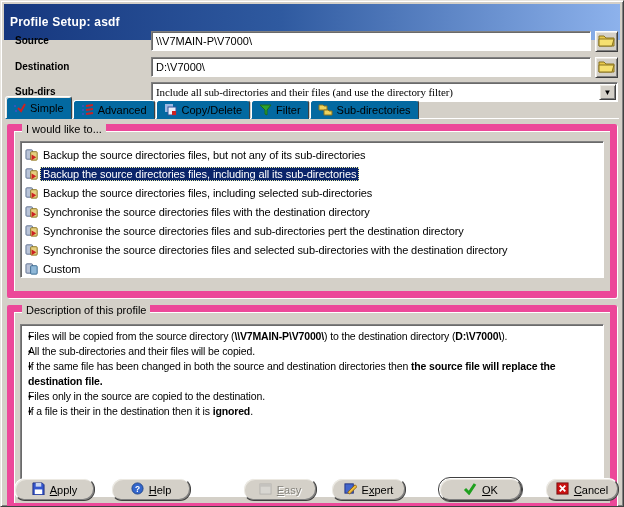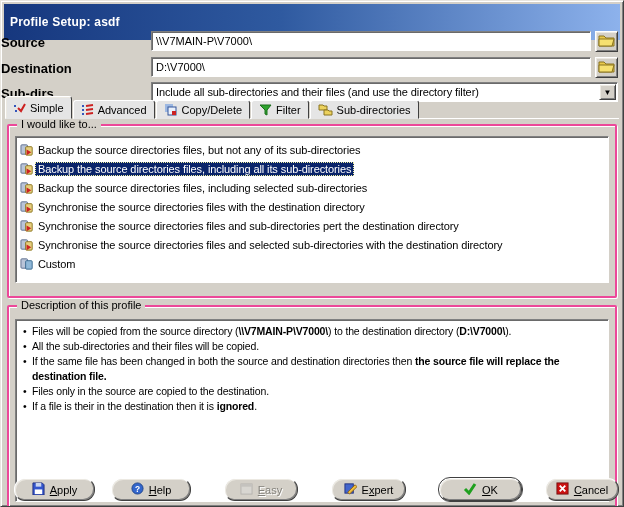--- a/index.html
+++ b/index.html
@@ -9,73 +9,73 @@
     border:1px solid;border-color:#e8e5df #404040 #404040 #e8e5df;
     box-shadow:inset 1px 1px 0 #ffffff, inset -1px -1px 0 #808080;
     overflow:hidden;
   }
   .titlebar{
     position:absolute;left:3px;right:3px;top:3px;height:36px;
     background:linear-gradient(90deg,#16377e 0%,#2f5aa0 45%,#8db2ec 100%);
     color:#fff;font-weight:bold;font-size:12px;display:flex;align-items:center;
     padding-left:6px;letter-spacing:.2px;
   }
-  .flabel{position:absolute;left:0;font-size:13px;font-weight:bold;color:#000;}
+  .flabel{position:absolute;left:14px;font-size:10px;font-weight:bold;color:#000;}
   .field{
     position:absolute;left:150px;width:440px;height:20px;background:#fff;
     border:1px solid;border-color:#808080 #ffffff #ffffff #808080;
     box-shadow:inset 1px 1px 0 #6a6a6a;
     font-size:11px;padding:2px 4px;color:#000;outline:none;
   }
   .raised{
     background:#d4d0c8;border:1px solid;border-color:#ffffff #404040 #404040 #ffffff;
     box-shadow:inset 1px 1px 0 #ece9e2, inset -1px -1px 0 #808080;
   }
   .folderbtn{position:absolute;left:594px;width:23px;height:21px;padding:0;display:flex;align-items:center;justify-content:center;cursor:pointer;}
   .combo{
     position:absolute;left:150px;top:81px;width:467px;height:20px;background:#fff;
     border:1px solid;border-color:#808080 #ffffff #ffffff #808080;
     box-shadow:inset 1px 1px 0 #6a6a6a;
     font-size:11px;display:flex;align-items:center;cursor:default;
   }
-  .combo-text{flex:1;padding:0 4px;white-space:nowrap;overflow:hidden;letter-spacing:-.1px;}
+  .combo-text{flex:1;padding:0 4px;white-space:nowrap;overflow:hidden;letter-spacing:-.1px;font-family:Liberation Serif, serif;}
   .combo-arrow{width:17px;height:16px;margin-right:1px;display:flex;align-items:center;justify-content:center;font-size:8px;color:#000;cursor:pointer;}
   .tabbar{position:absolute;left:4px;top:95px;right:4px;height:23px;display:flex;align-items:flex-end;}
   .tabbar::after{content:"";position:absolute;left:0;right:0;bottom:0;height:1px;background:#ffffff;}
   .tab{
     position:relative;display:flex;align-items:center;gap:4px;padding:0 7px;height:19px;
-    background:#e5e5e5;border:1px solid;border-color:#ffffff #404040 transparent #ffffff;
+    background:#0369a1;border:1px solid;border-color:#ffffff #404040 transparent #ffffff;
     border-radius:3px 3px 0 0;font-size:11px;margin-right:1px;cursor:pointer;z-index:1;
   }
   .tab.active{height:23px;z-index:3;box-shadow:inset 1px 1px 0 #ece9e2;}
   .tab .ticon{display:flex;align-items:center;}
   .group{
     position:absolute;left:6px;right:6px;
-    border:2px solid #ec4899;border-radius:2px;
+    border:7px solid #ec4899;border-radius:2px;
     box-shadow:1px 1px 0 #ffffff, inset 1px 1px 0 #ffffff;
   }
   .group-label{position:absolute;top:-8px;left:8px;background:#d4d0c8;padding:0 4px;font-size:11px;color:#000;}
   .listbox{
     position:absolute;left:6px;right:6px;top:10px;bottom:13px;background:#fff;
     border:1px solid;border-color:#808080 #ffffff #ffffff #808080;
     box-shadow:inset 1px 1px 0 #6a6a6a;
     padding-top:3px;overflow:hidden;
   }
   .lrow{display:flex;align-items:center;height:19px;padding-left:4px;font-size:11px;letter-spacing:-.1px;cursor:default;}
   .lrow .licon{display:flex;align-items:center;flex:0 0 auto;}
   .rowlabel{padding:1px 3px;white-space:nowrap;}
   .rowlabel.sel{background:#0a246a;color:#fff;outline:1px dotted #eef0a0;outline-offset:-1px;}
   .descbox{
     position:absolute;left:6px;right:6px;top:12px;bottom:6px;background:#fff;
     border:1px solid;border-color:#808080 #ffffff #ffffff #808080;
     box-shadow:inset 1px 1px 0 #6a6a6a;
     padding:4px 6px 0 2px;overflow:hidden;
   }
   .desc{list-style:none;margin:0;padding:0;font-size:10.5px;letter-spacing:-.15px;line-height:15px;color:#000;}
-  .desc li{position:relative;padding-left:14px;}
+  .desc li{position:relative;padding-left:5px;}
   .desc li::before{content:"\2022";position:absolute;left:5px;}
   .b{font-weight:bold;}
   .btn{
     position:absolute;top:477px;height:23px;display:flex;align-items:center;justify-content:center;gap:5px;
     font-size:11px;color:#000;cursor:pointer;padding:0;border-radius:11px;
   }
   .btn .blabel{white-space:nowrap;}
   .btn.default{outline:1px solid #404040;}
   .btn.disabled{color:#84827c;text-shadow:1px 1px 0 #ffffff;cursor:default;}
   .btn.disabled svg{opacity:.45;filter:grayscale(1);}
@@ -282,21 +282,21 @@
   </button>
 
   <button class="btn raised" style="left:110px;width:80px">
     <span><svg width="13" height="13" viewBox="0 0 14 14">
           <circle cx="7" cy="7" r="6" fill="#3366cc" stroke="#204488"></circle>
           <text x="7" y="10.5" font-size="9" fill="#fff" text-anchor="middle" font-weight="bold">?</text>
         </svg></span>
     <span class="blabel"><span class="u">H</span><span>elp</span></span>
   </button>
 
-  <button class="btn raised disabled" style="left:223px;width:74px">
+  <button class="btn raised disabled" style="left:242px;width:74px">
     <span><svg width="13" height="12" viewBox="0 0 14 13">
           <rect x="1" y="1" width="12" height="11" fill="#dedede" stroke="#909090"></rect>
           <rect x="1" y="1" width="12" height="3" fill="#b2b2b2"></rect>
         </svg></span>
     <span class="blabel"><span class="u">E</span><span>asy</span></span>
   </button>
 
   <button class="btn raised" style="left:330px;width:75px">
     <span><svg width="13" height="13" viewBox="0 0 14 14">
           <rect x="1" y="2" width="9" height="10" fill="#4466cc" stroke="#203080"></rect>

